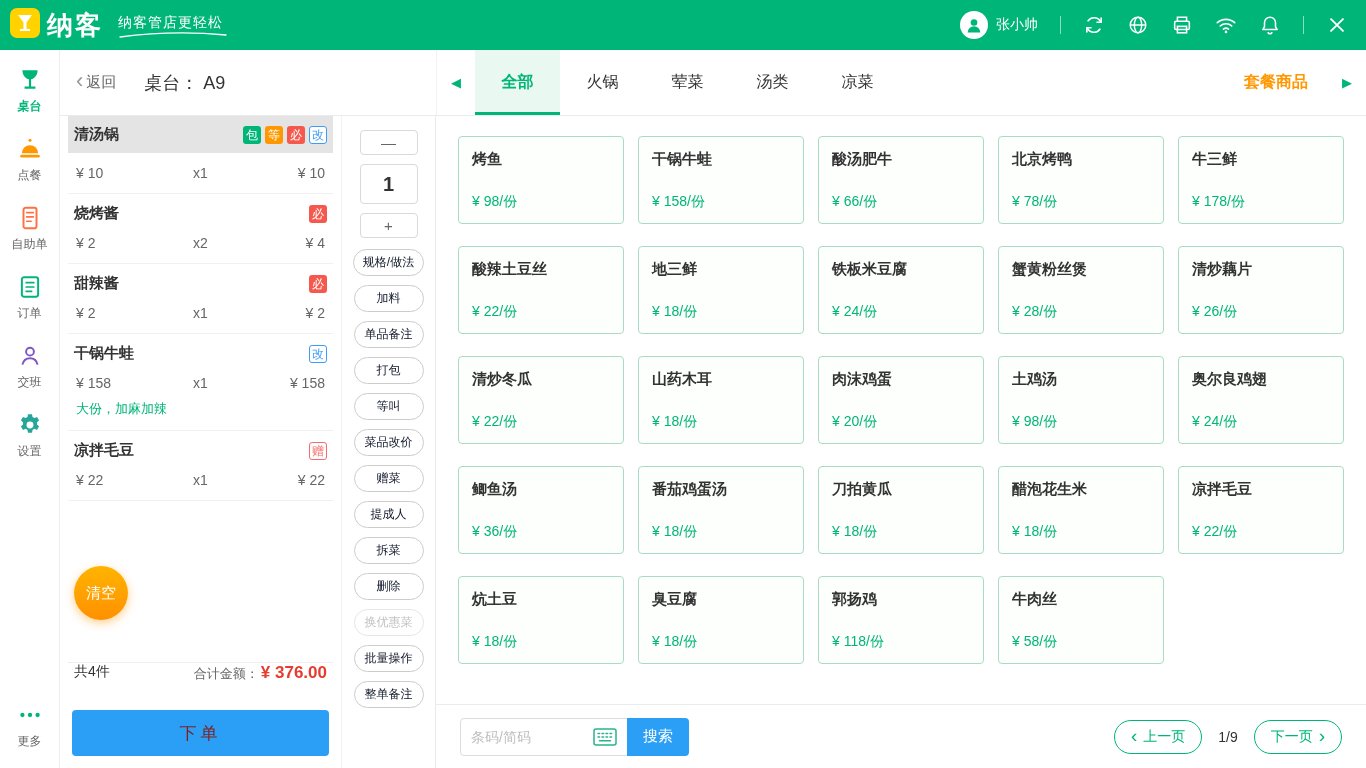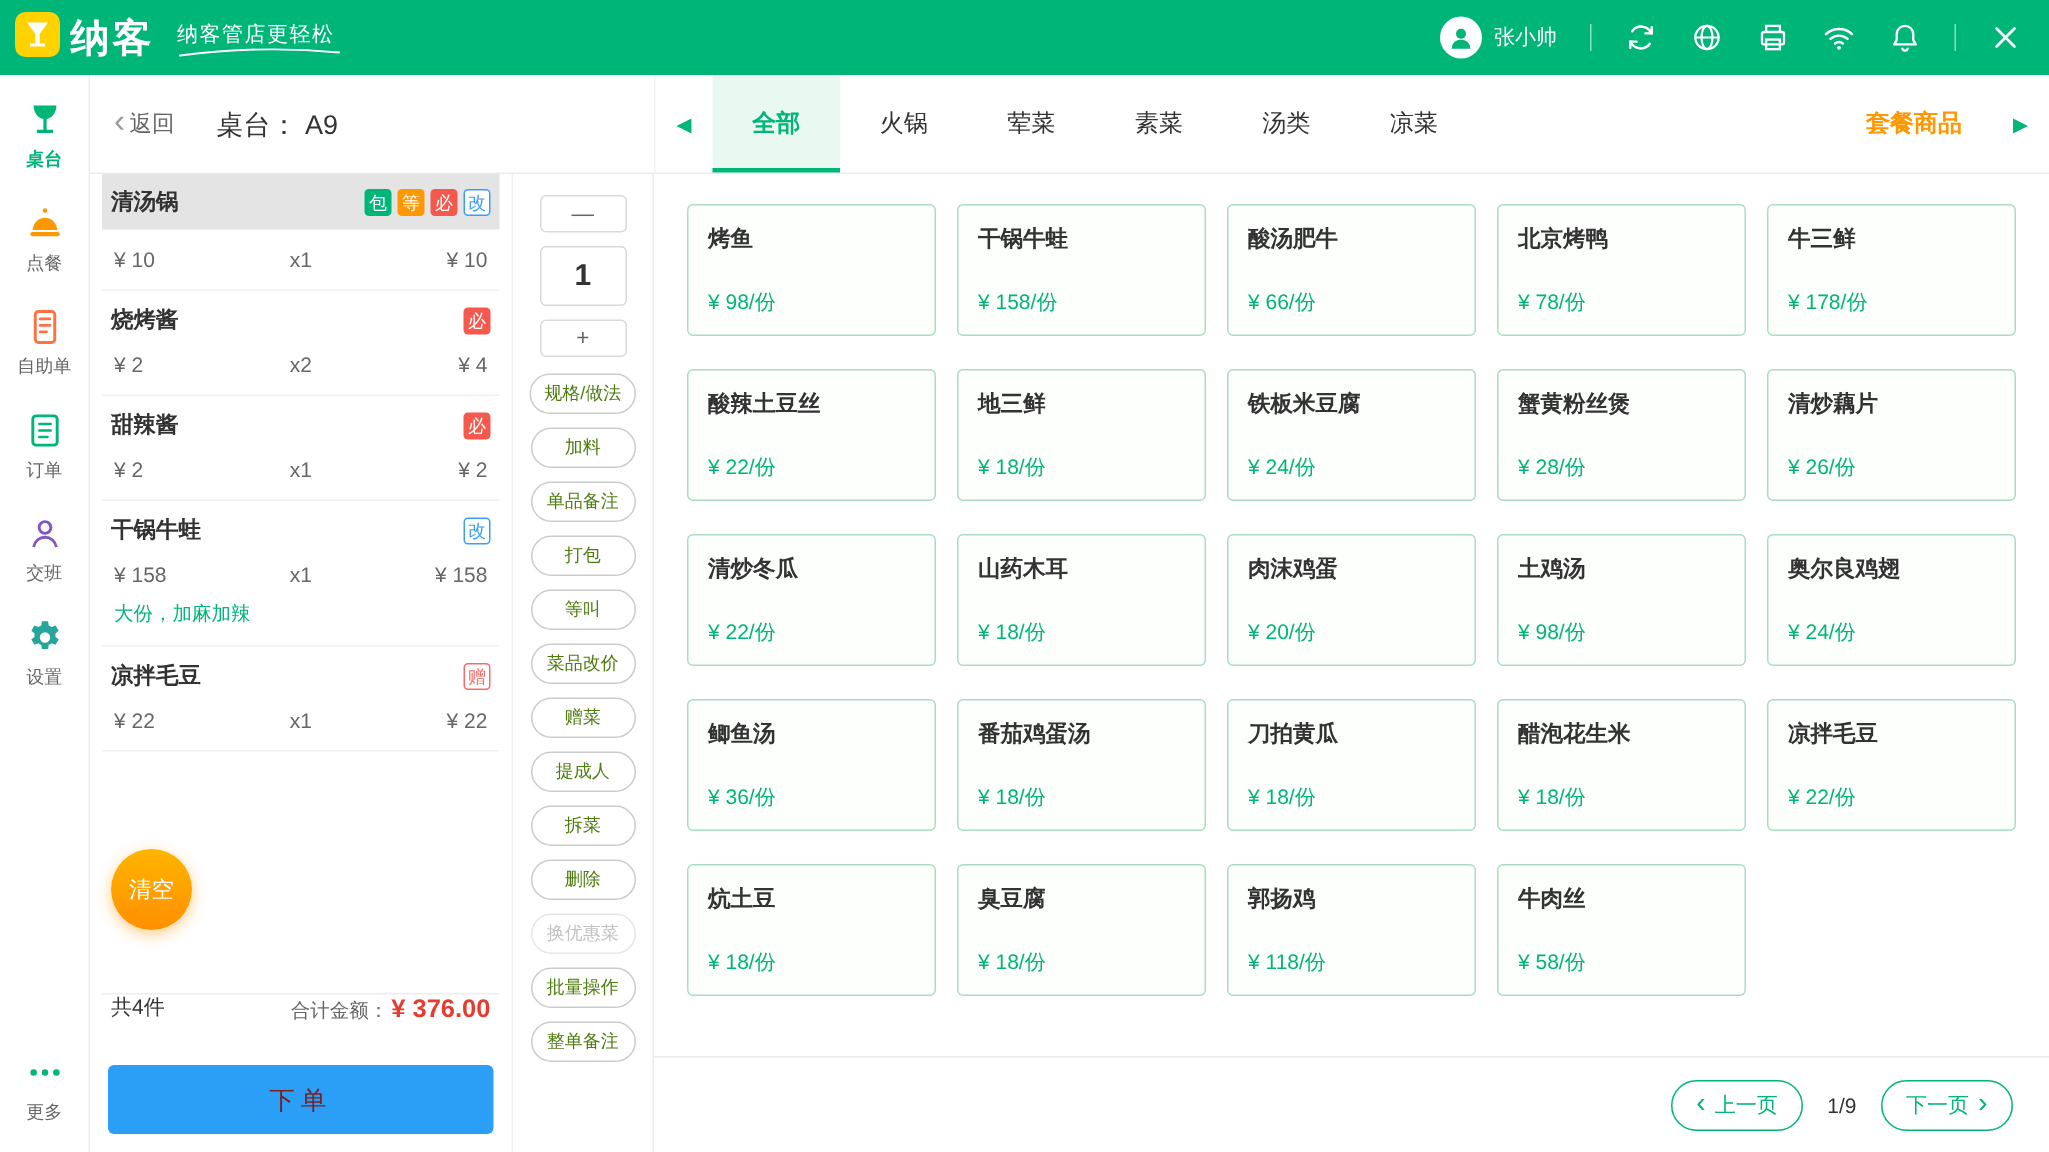--- a/index.html
+++ b/index.html
@@ -72,21 +72,21 @@
   .total-wrap { display:flex; align-items:baseline; }
   .tlabel { font-size:13px; color:#666; }
   .tval { font-size:17px; color:#e63c30; font-weight:bold; margin-left:2px; }
   .submit-btn { height:46px; flex:0 0 46px; margin:2px 4px 12px; border:none; border-radius:4px; background:#2b9ff6; color:#7f1d1d; font-size:17px; cursor:pointer; letter-spacing:4px; }
 
   
   .tools { width:94px; flex:0 0 94px; border-right:1px solid #ebebeb; display:flex; flex-direction:column; align-items:center; padding-top:14px; gap:9px; }
   .step-btn { width:58px; height:25px; border:1px solid #d9d9d9; border-radius:4px; background:#fff; color:#666; font-size:15px; cursor:pointer; line-height:1; }
   .qty-box { width:58px; height:40px; border:1px solid #d9d9d9; border-radius:4px; display:flex; align-items:center; justify-content:center; font-size:20px; font-weight:bold; color:#333; cursor:pointer; }
   .tool-list { display:flex; flex-direction:column; gap:9px; margin-top:2px; align-items:center; }
-  .tool-btn { min-width:70px; padding:0 9px; height:27px; border:1px solid #ccc; border-radius:15px; background:#fff; color:#4d7c0f; font-size:12px; cursor:pointer; white-space:nowrap; }
+  .tool-btn { min-width:70px; padding:0 9px; height:27px; border:1px solid #ccc; border-radius:15px; background:#fff; color:#0f172a; font-size:12px; cursor:pointer; white-space:nowrap; }
   .tool-btn.disabled { color:#c2c2c2; border-color:#e6e6e6; }
 
   
   .menu-area { flex:1; display:flex; flex-direction:column; min-width:0; }
   .cards { flex:1; padding:20px 22px 0; display:grid; grid-template-columns:repeat(5,1fr); grid-auto-rows:88px; column-gap:14px; row-gap:22px; align-content:start; overflow:hidden; }
   .menu-card { border:1px solid #aadcc4; border-radius:4px; background:#fdfffd; padding:13px 13px 12px; display:flex; flex-direction:column; justify-content:space-between; cursor:pointer; }
   .mc-name { font-size:15px; font-weight:bold; color:#333; }
   .mc-price { font-size:14px; color:#00b578; }
   .menu-footer { height:64px; flex:0 0 64px; border-top:1px solid #ebebeb; display:flex; align-items:center; padding:0 24px; }
   .search-group { display:flex; align-items:center; position:relative; }
@@ -261,23 +261,20 @@
   </div>
 
   <div class="tab">
     <span>火锅</span>
   </div>
 
   <div class="tab">
     <span>荤菜</span>
   </div>
 
-  <div class="tab">
-    <span>素菜</span>
-  </div>
 
   <div class="tab">
     <span>汤类</span>
   </div>
 
   <div class="tab">
     <span>凉菜</span>
   </div>
 </div>
           <div class="combo">套餐商品</div>
@@ -528,20 +525,30 @@
     <div class="mc-name">郭扬鸡</div>
     <div class="mc-price">¥ 118/份</div>
   </div>
 
   <div class="menu-card">
     <div class="mc-name">牛肉丝</div>
     <div class="mc-price">¥ 58/份</div>
   </div>
 </div>
           <div class="menu-footer">
+            <div class="search-group">
+              <input class="search-input" placeholder="条码/简码" style="">
+              <span class="kbd-icon">
+                <svg width="24" height="18" viewBox="0 0 24 18">
+                    <rect x="1" y="1" width="22" height="16" rx="2" fill="none" stroke="#2bb38a" stroke-width="1.5"></rect>
+                    <path d="M5 5.5h1.6M9 5.5h1.6M13 5.5h1.6M17 5.5h1.6M5 9h1.6M9 9h1.6M13 9h1.6M17 9h1.6M6.5 12.8h11" stroke="#2bb38a" stroke-width="1.5" stroke-linecap="round"></path>
+                  </svg>
+              </span>
+              <button class="search-btn">搜索</button>
+            </div>
             <div class="pager">
               <button class="page-btn">
                 <span class="pchev">‹</span>
                 <span>上一页</span>
               </button>
               <span class="page-ind">1/9</span>
               <button class="page-btn">
                 <span>下一页</span>
                 <span class="pchev">›</span>
               </button>

